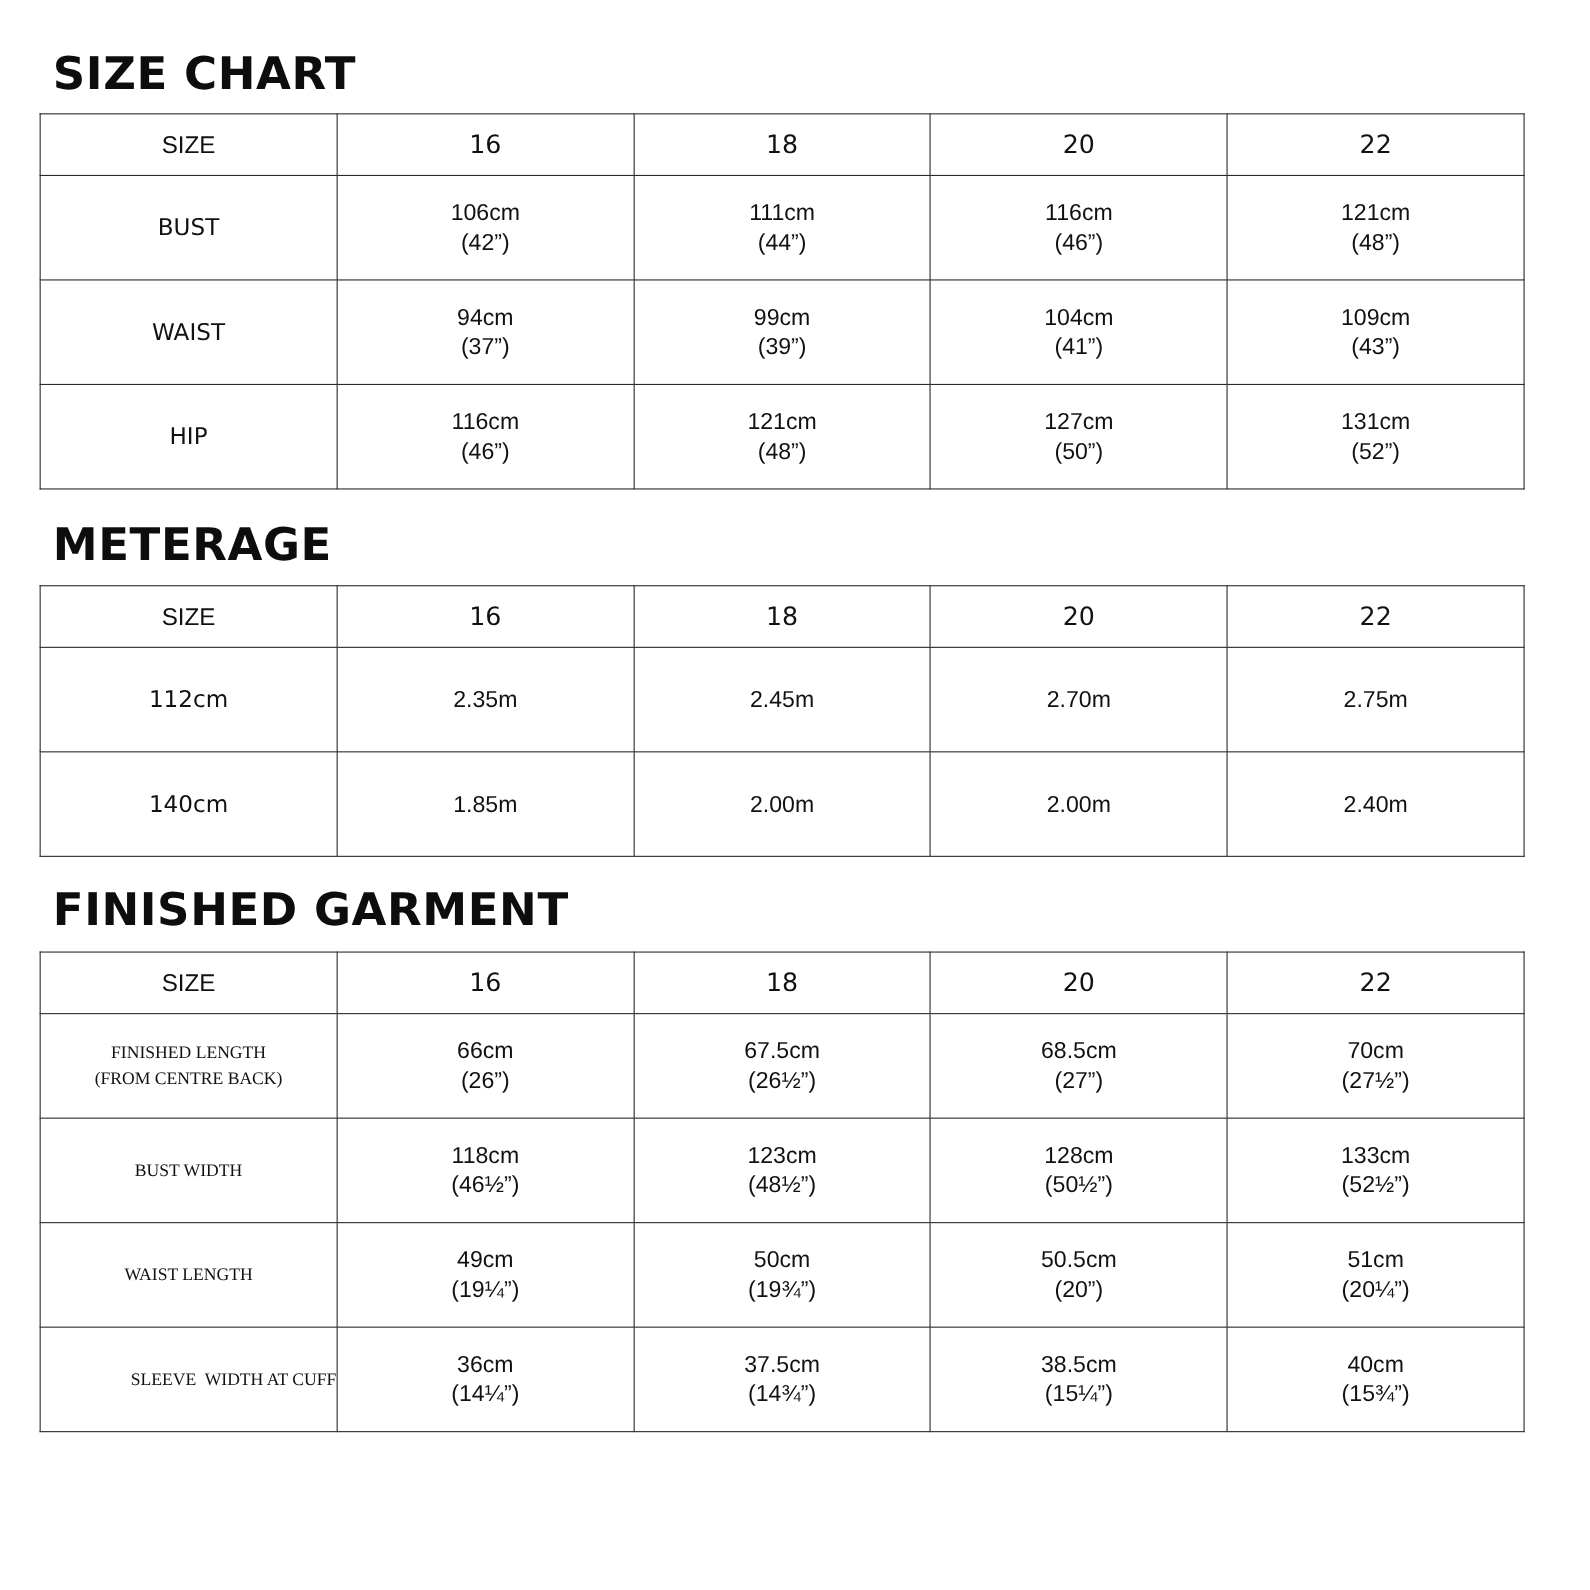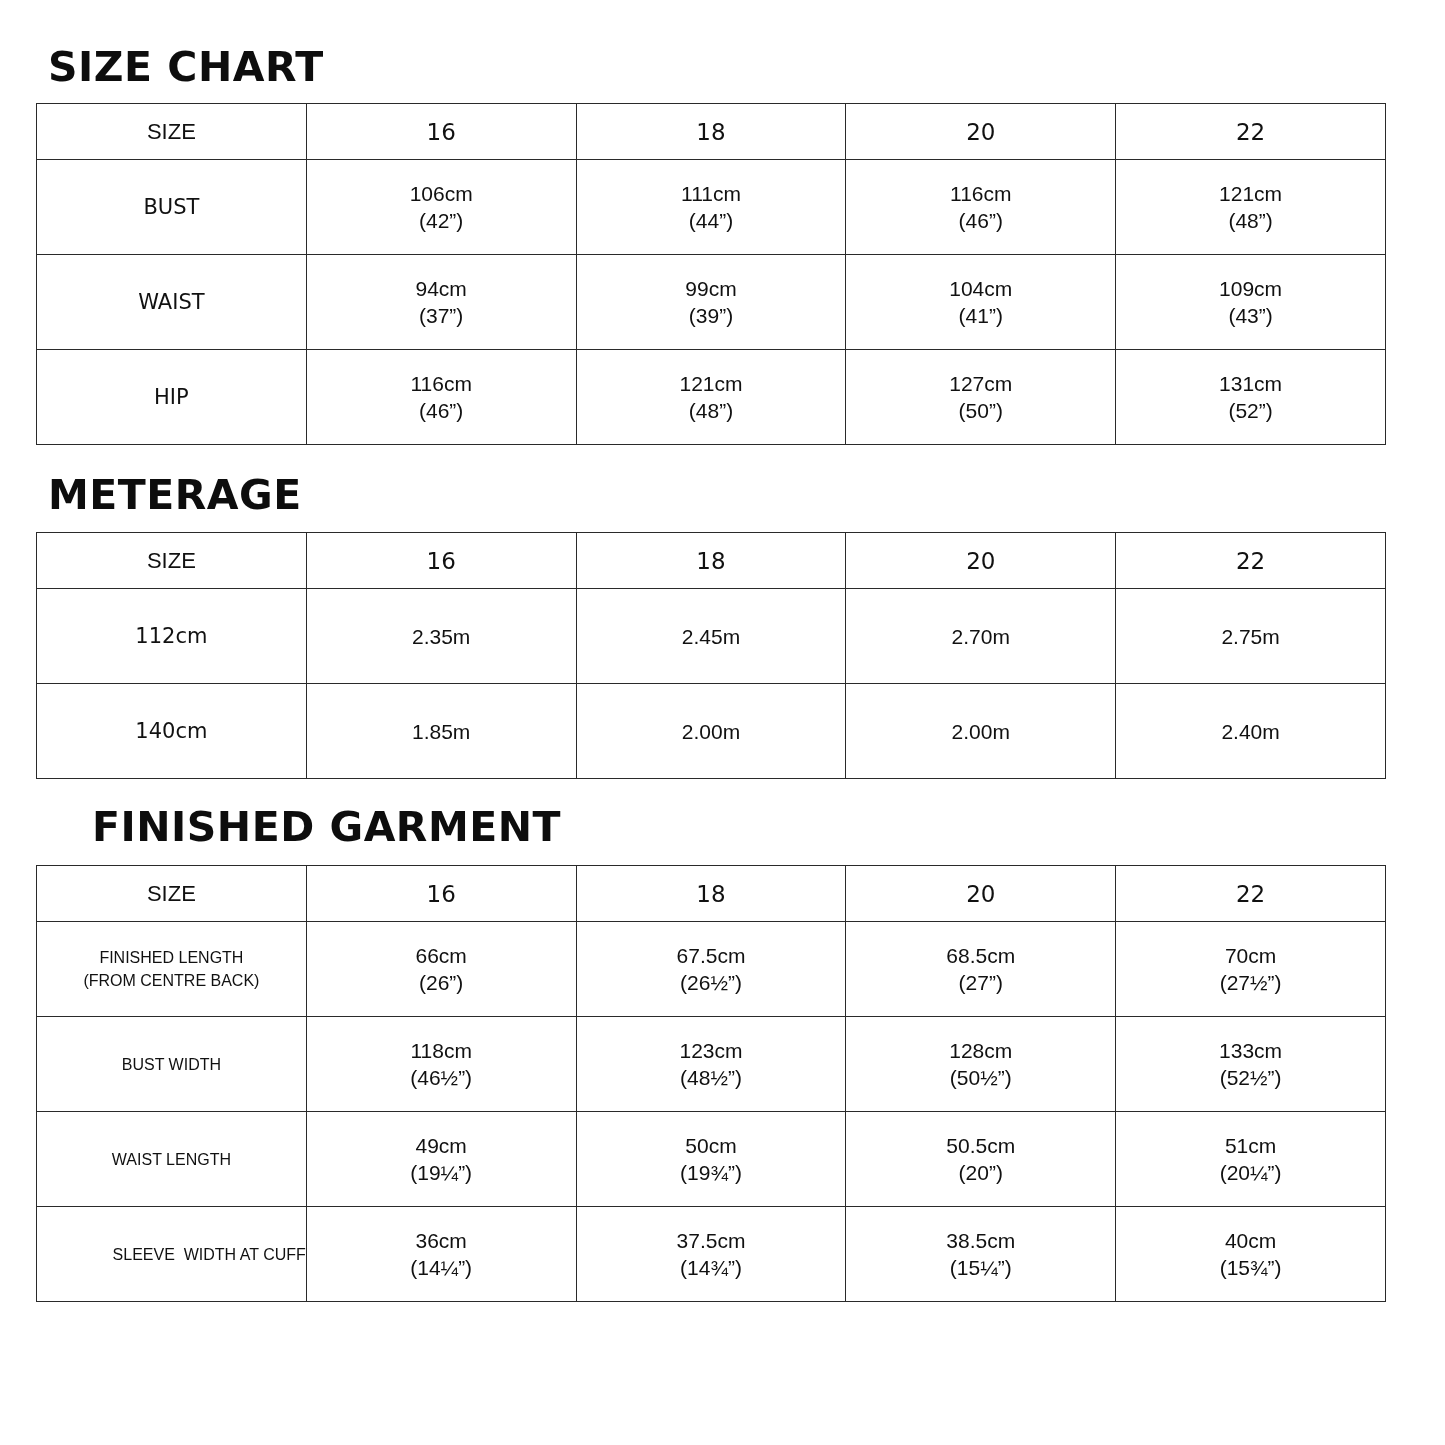--- a/index.html
+++ b/index.html
@@ -54,21 +54,21 @@
     font-size: 23px;
     font-weight: bold;
   }
   .row-label-big {
     font-family: "DejaVu Sans", sans-serif;
     font-size: 21px;
     font-weight: bold;
     margin-left: 11px;
   }
   .row-label-small {
-    font-family: Liberation Sans, sans-serif;
+    font-family: Liberation Serif, serif;
     font-size: 16px;
     font-weight: bold;
     line-height: 23px;
   }
   .cell-val {
     font-family: "Liberation Sans", sans-serif;
     font-size: 21px;
     line-height: 27px;
   }
   .cell-val span { display: block; }
@@ -180,21 +180,21 @@
   <tr class="data-row">
     <td class="row-label-big">140cm</td>
     <td class="cell-val">1.85m</td>
     <td class="cell-val">2.00m</td>
     <td class="cell-val">2.00m</td>
     <td class="cell-val">2.40m</td>
   </tr>
 </tbody>
   </table>
 
-<h1 class="section-title" style="top:807px;margin-left:44px;">FINISHED GARMENT</h1>
+<h1 class="section-title" style="top:807px;">FINISHED GARMENT</h1>
 <table class="chart" style="top:865px;">
   <colgroup>
       <col>
       <col>
       <col>
       <col>
       <col>
     </colgroup>
   <tbody>
       <tr class="header-row">

